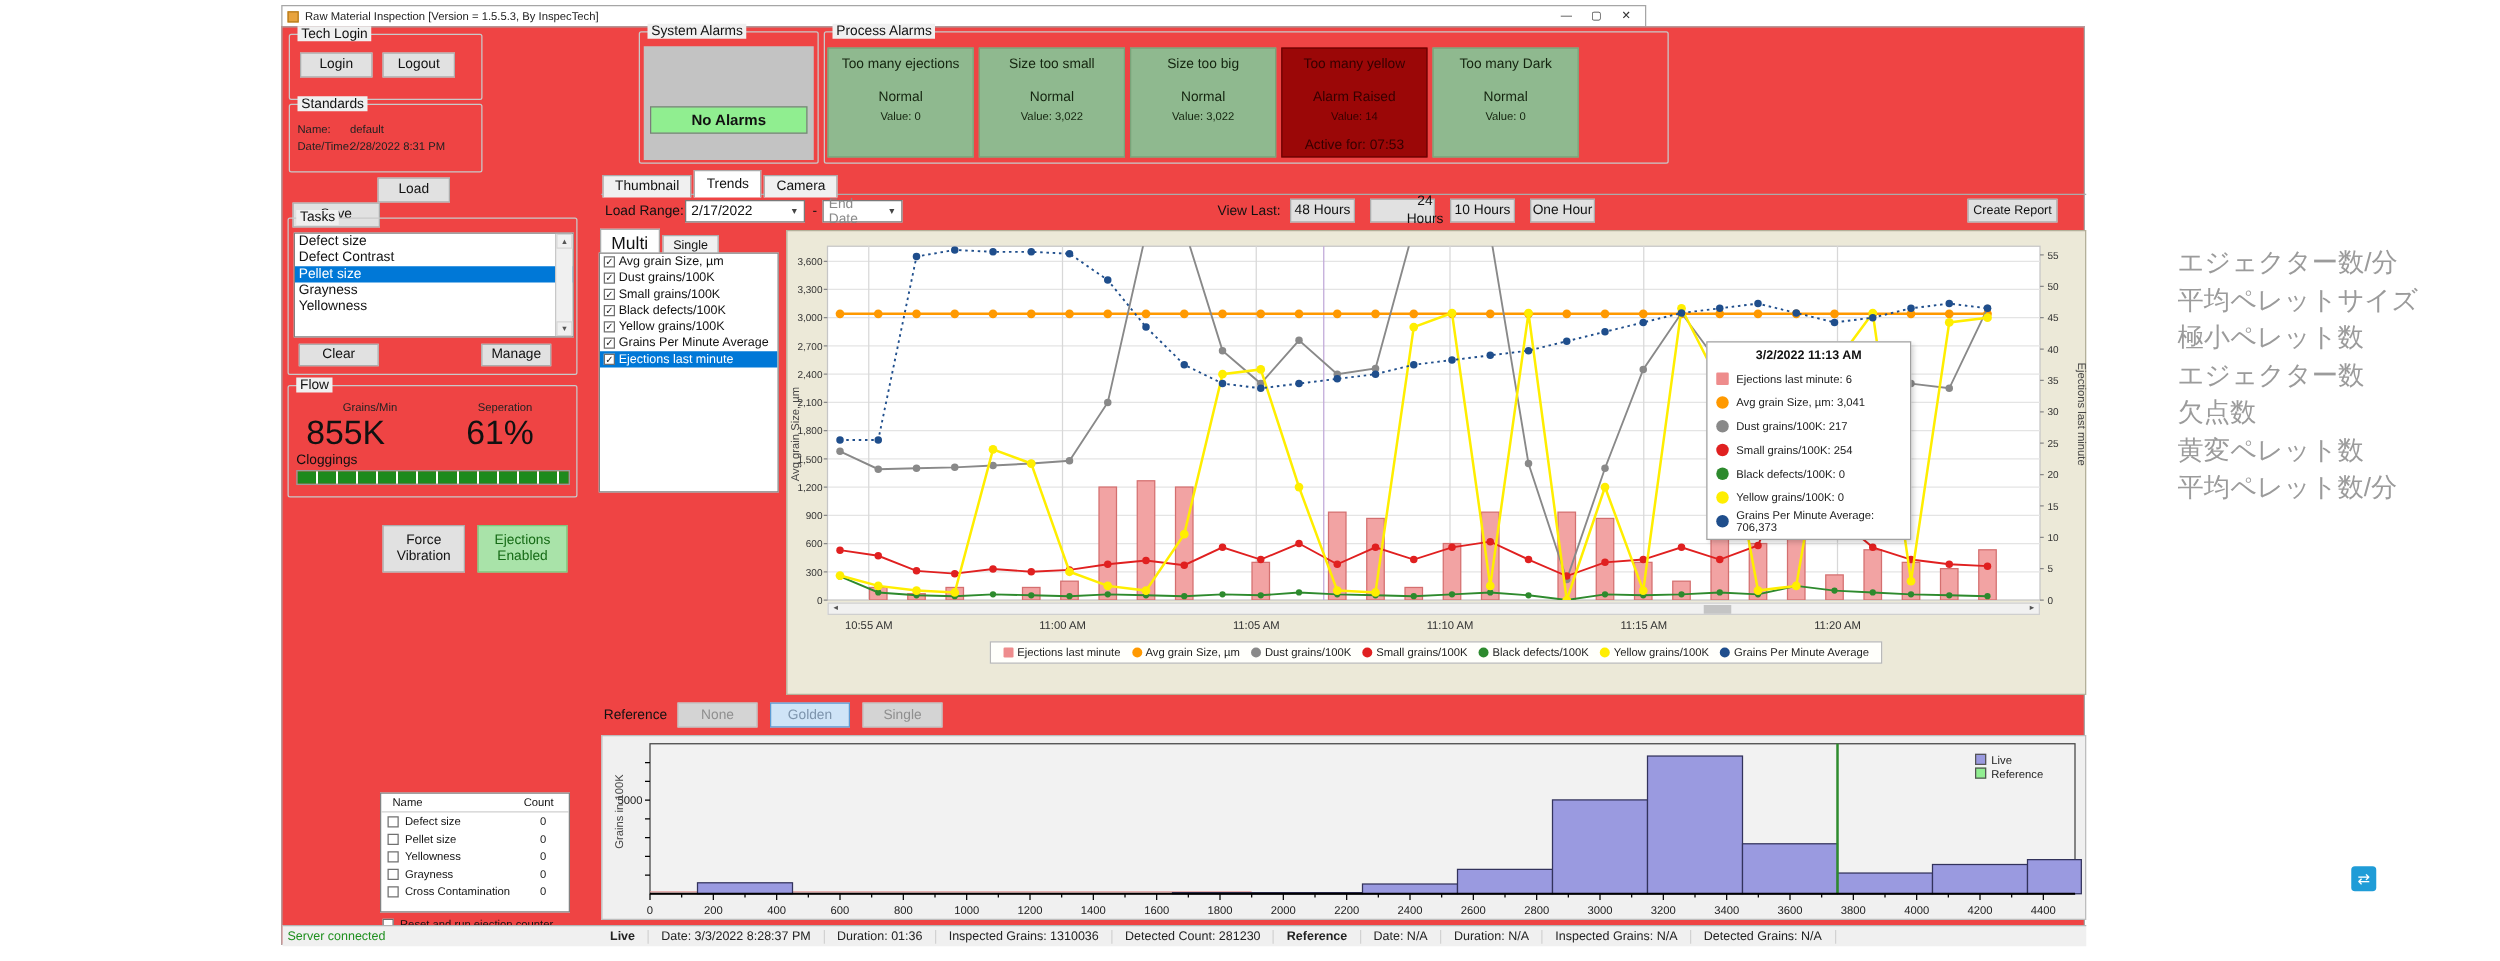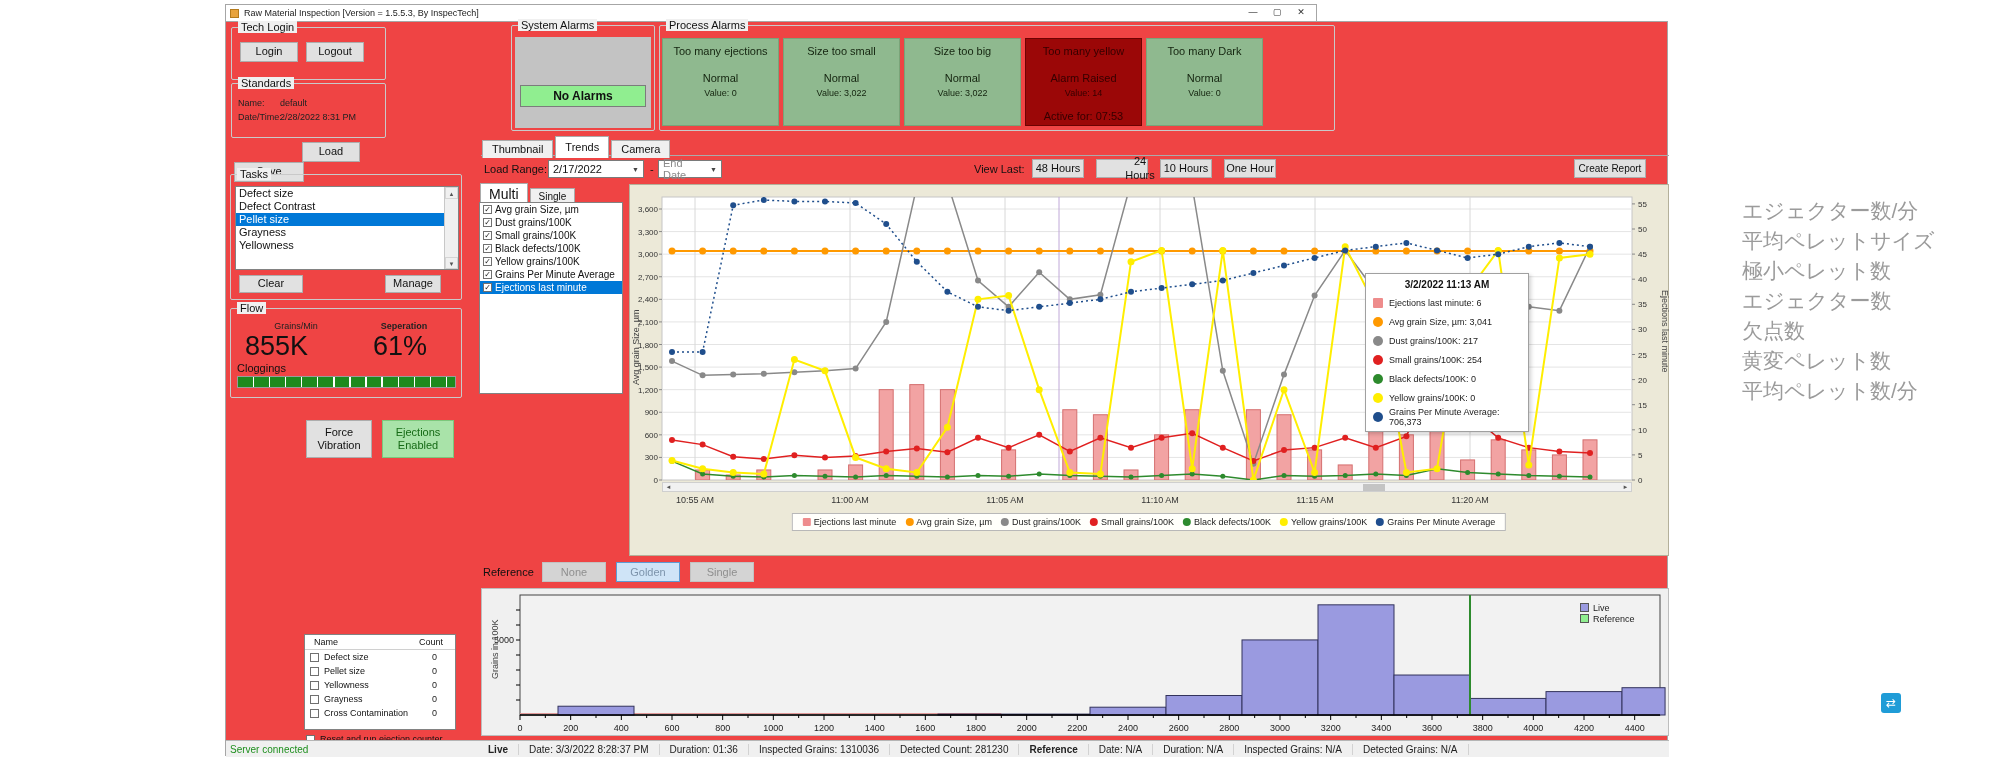--- a/index.html
+++ b/index.html
@@ -170,21 +170,21 @@
             <div class="li">Yellowness</div>
           </div>
         <div class="btn" style="left:8px;top:100px;width:64px;height:18px;">Clear</div>
         <div class="btn" style="left:154px;top:100px;width:56px;height:18px;">Manage</div>
       </div>
 
       <div class="gb" style="left:4px;top:286px;width:232px;height:90px;">
         <span class="gbl">Flow</span>
         <div class="small-lbl" style="position:absolute;left:20px;top:12px;width:90px;text-align:center;">Grains/Min</div>
         <div class="big-val" style="position:absolute;left:14px;top:22px;">855K</div>
-        <div class="small-lbl" style="position:absolute;left:128px;top:12px;width:90px;text-align:center;font-weight:bold;">Seperation</div>
+        <div class="small-lbl" style="position:absolute;left:128px;top:12px;width:90px;text-align:center;">Seperation</div>
         <div class="big-val" style="position:absolute;left:142px;top:22px;">61%</div>
         <div style="position:absolute;left:6px;top:53px;font-size:11px;">Cloggings</div>
         <div class="clog-bar" style="left:6px;top:67px;width:219px;"></div>
       </div>
 
       <div class="btn" style="left:80px;top:398px;width:66px;height:38px;">
         <span style="width:50px;">Force Vibration</span>
       </div>
       <div class="btn green" style="left:156px;top:398px;width:72px;height:38px;">
         <span style="width:58px;">Ejections Enabled</span>

